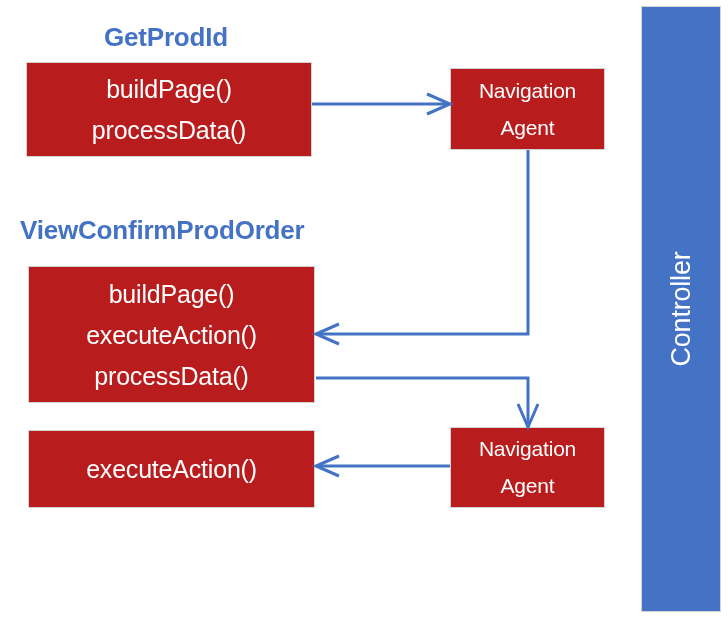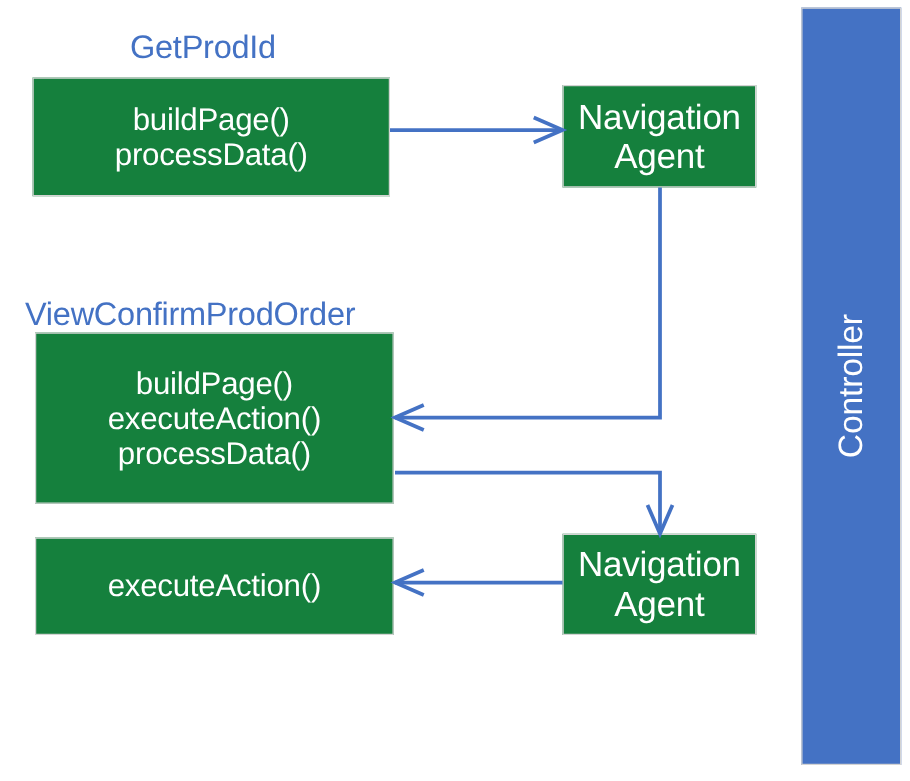--- a/index.html
+++ b/index.html
@@ -12,44 +12,46 @@
     position: relative;
     width: 728px;
     height: 625px;
     background: #ffffff;
     overflow: hidden;
     font-family: "Liberation Sans", sans-serif;
   }
   .node {
     position: absolute;
     box-sizing: border-box;
-    background: #15803d;
+    background: #b91c1c;
     border: 1px solid #D3D3D3;
     color: #ffffff;
     display: flex;
     flex-direction: column;
     align-items: center;
     justify-content: center;
     text-align: center;
     line-height: 1.12;
     letter-spacing: -0.2px;
+    gap: 13px;
   }
   .node .line {
     display: block;
     white-space: nowrap;
   }
   .methods .line { font-size: 25px; }
-  .agent .line { font-size: 28px; }
+  .agent .line { font-size: 21px; }
 
   .grouplabel {
     position: absolute;
     color: #4472C4;
     font-size: 26px;
     white-space: nowrap;
     letter-spacing: -0.2px;
+    font-weight: bold;
   }
 
   .controller {
     position: absolute;
     box-sizing: border-box;
     background: #4472C4;
     border: 1px solid #D3D3D3;
   }
   .controller .vtext {
     position: absolute;
@@ -88,21 +90,21 @@
   <div class="node methods" style="left:26px; top:62px; width:286px; height:95px;">
     <span class="line">buildPage()</span>
     <span class="line">processData()</span>
   </div>
 
   <div class="node agent" style="left:450px; top:68px; width:155px; height:82px;">
     <span class="line">Navigation</span>
     <span class="line">Agent</span>
   </div>
 
-  <div class="grouplabel" style="left:20px; top:236px;">ViewConfirmProdOrder</div>
+  <div class="grouplabel" style="left:20px; top:215px;">ViewConfirmProdOrder</div>
 
   <div class="node methods" style="left:28px; top:266px; width:287px; height:137px;">
     <span class="line">buildPage()</span>
     <span class="line">executeAction()</span>
     <span class="line">processData()</span>
   </div>
 
   <div class="node methods" style="left:28px; top:430px; width:287px; height:78px;">
     <span class="line">executeAction()</span>
   </div>

